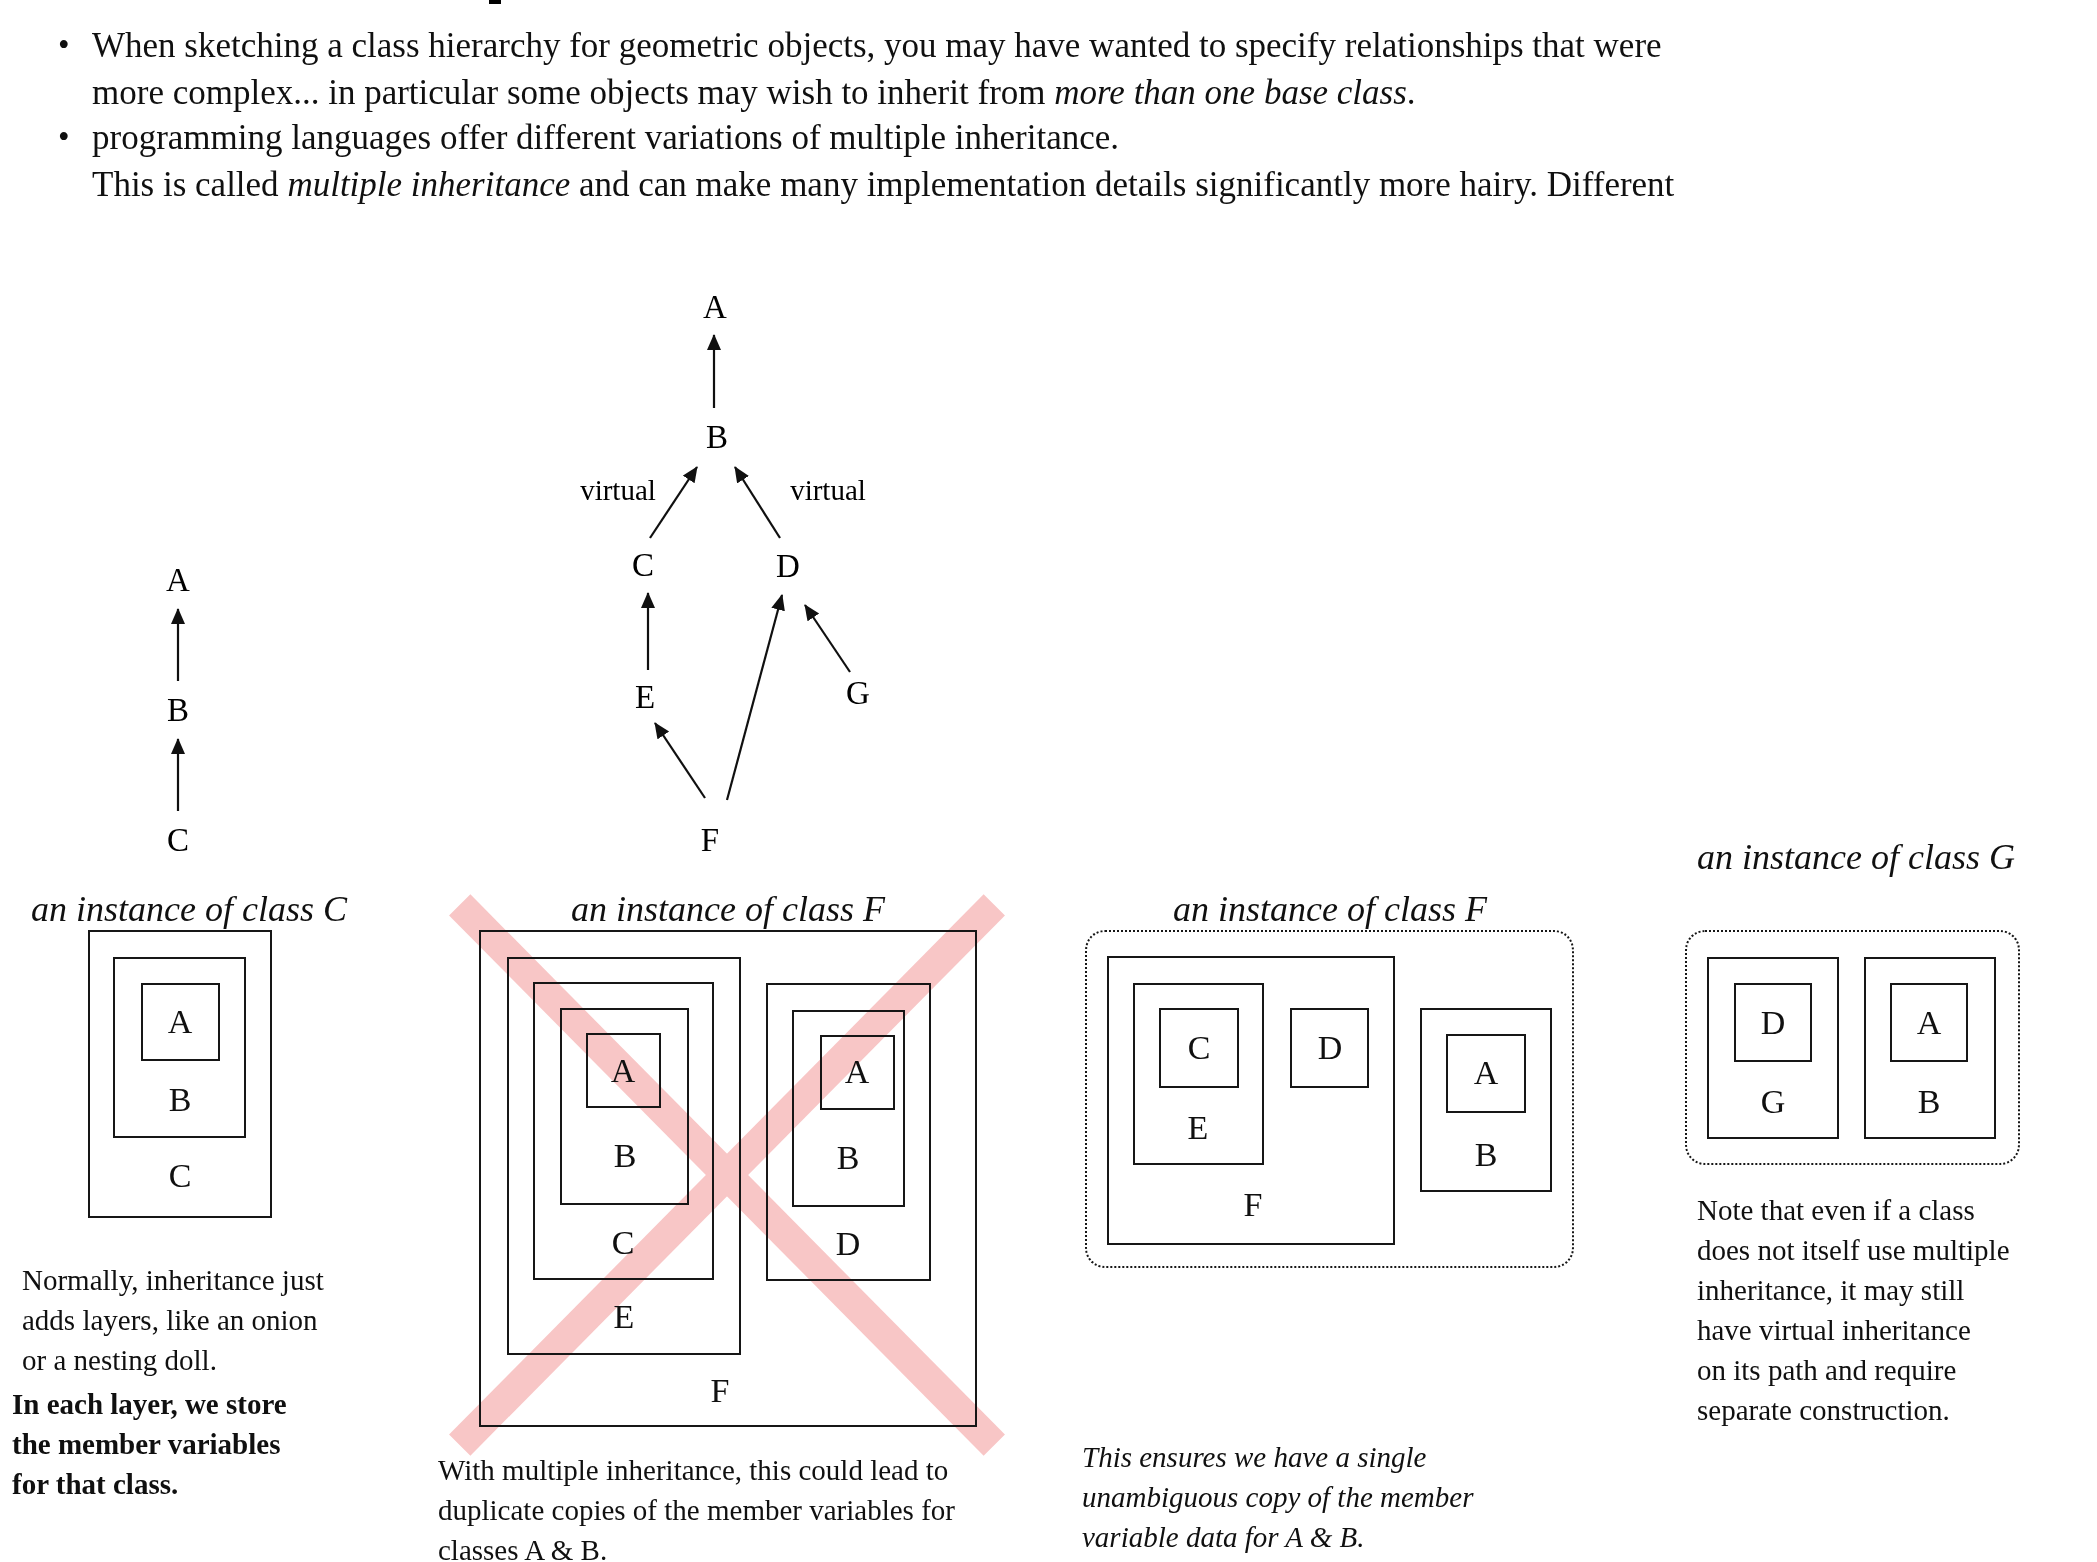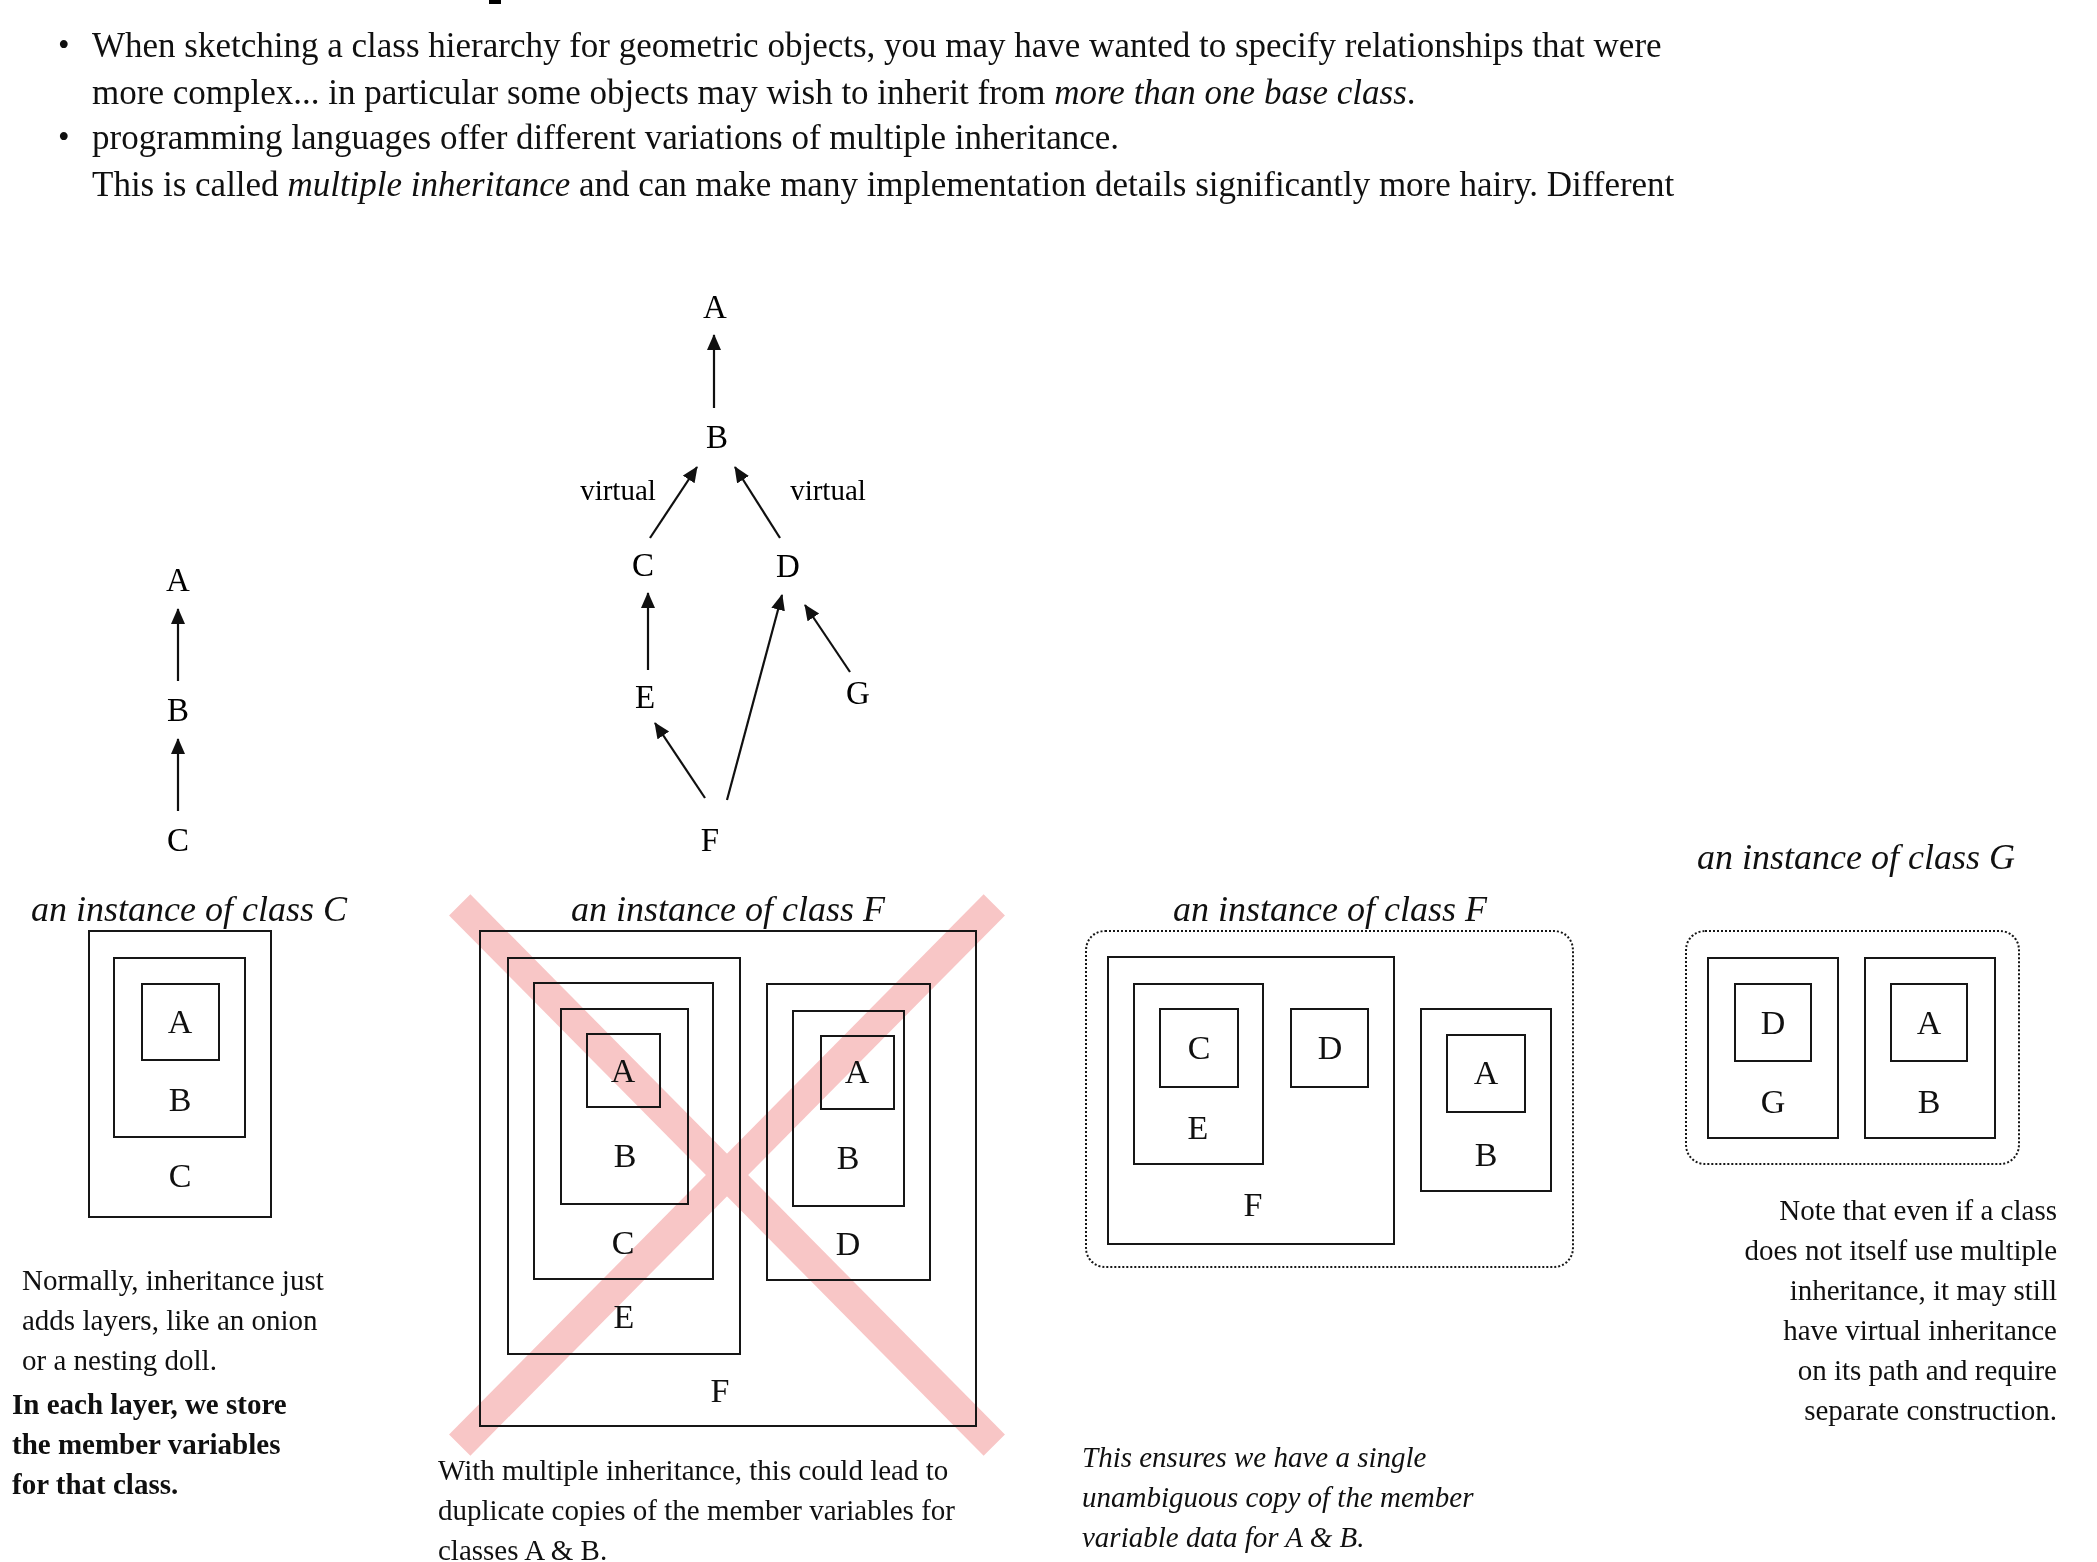--- a/index.html
+++ b/index.html
@@ -142,20 +142,20 @@
   <div class="ititle" style="left:1856px;top:836px;">an instance of class G</div>
   <div class="dottedbox" style="left:1685px;top:930px;width:335px;height:235px;"></div>
   <div class="box" style="left:1707px;top:957px;width:132px;height:182px;"></div>
   <div class="box" style="left:1734px;top:983px;width:78px;height:79px;"></div>
   <div class="box" style="left:1864px;top:957px;width:132px;height:182px;"></div>
   <div class="box" style="left:1890px;top:983px;width:78px;height:79px;"></div>
   <div class="lbl" style="left:1773px;top:1023px;">D</div>
   <div class="lbl" style="left:1773px;top:1102px;">G</div>
   <div class="lbl" style="left:1929px;top:1023px;">A</div>
   <div class="lbl" style="left:1929px;top:1102px;">B</div>
-  <div class="cap" style="left:1697px;top:1190px;width:360px;text-align:right;">Note that even if a class
+  <div class="cap" style="left:1697px;top:1190px;width:360px;">Note that even if a class
 does not itself use multiple
 inheritance, it may still
 have virtual inheritance
 on its path and require
 separate construction.</div>
 
 </div>
 
 </body></html>

